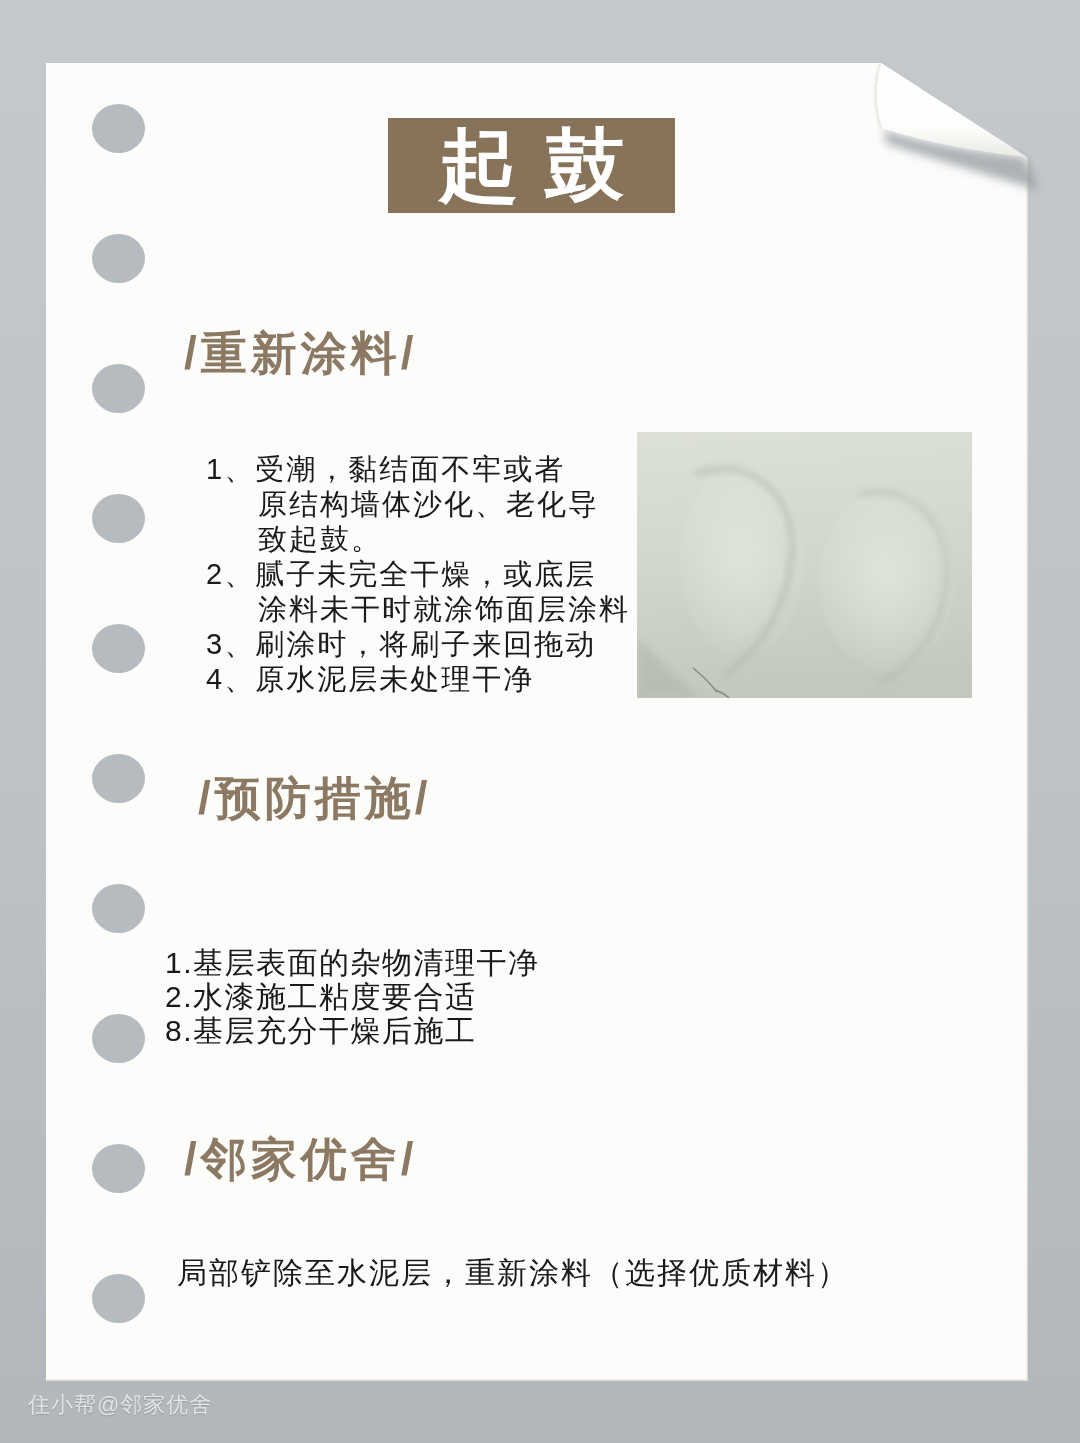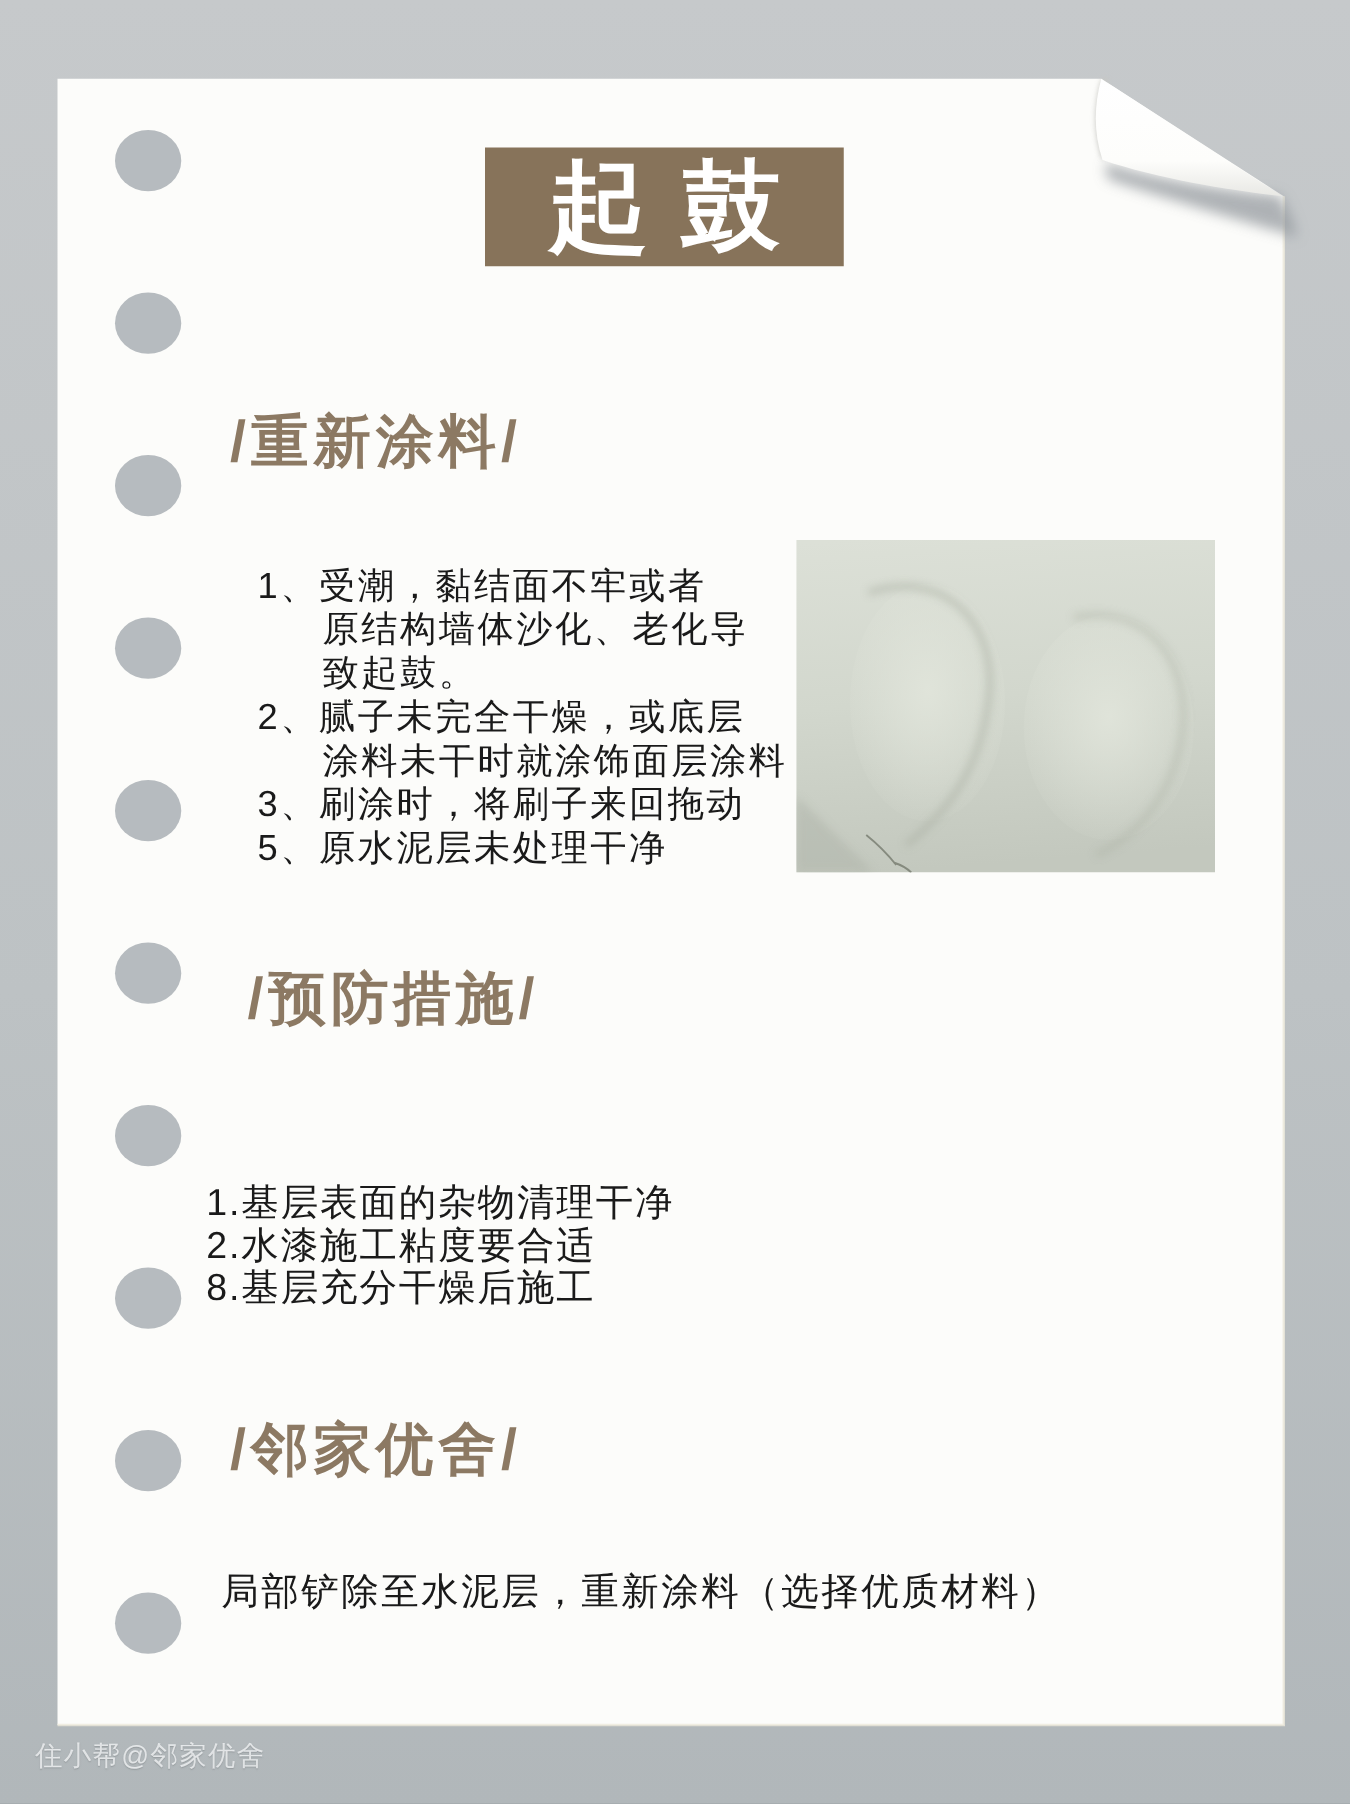--- a/index.html
+++ b/index.html
@@ -98,21 +98,21 @@
   </div>
 
   <h2 class="sec-h h-causes">/重新涂料/</h2>
   <div class="body-list causes">
     <div class="line">1、受潮，黏结面不牢或者</div>
     <div class="line indent">原结构墙体沙化、老化导</div>
     <div class="line indent">致起鼓。</div>
     <div class="line">2、腻子未完全干燥，或底层</div>
     <div class="line indent">涂料未干时就涂饰面层涂料</div>
     <div class="line">3、刷涂时，将刷子来回拖动</div>
-    <div class="line">5、原水泥层未处理干净</div>
+    <div class="line">4、原水泥层未处理干净</div>
   </div>
 
   <svg class="photo" role="img" viewBox="0 0 335 266" aria-label="墙面起鼓实拍图（白墙表面两处鼓包，底部有细裂缝）">
     <defs>
       <linearGradient id="wallGrad" x1="0.1" y1="0" x2="0.2" y2="1">
         <stop offset="0" stop-color="#dce0d7"></stop>
         <stop offset="0.5" stop-color="#d2d7cd"></stop>
         <stop offset="1" stop-color="#c3c8be"></stop>
       </linearGradient>
       <radialGradient id="blisterHi" cx="0.5" cy="0.45" r="0.6">

